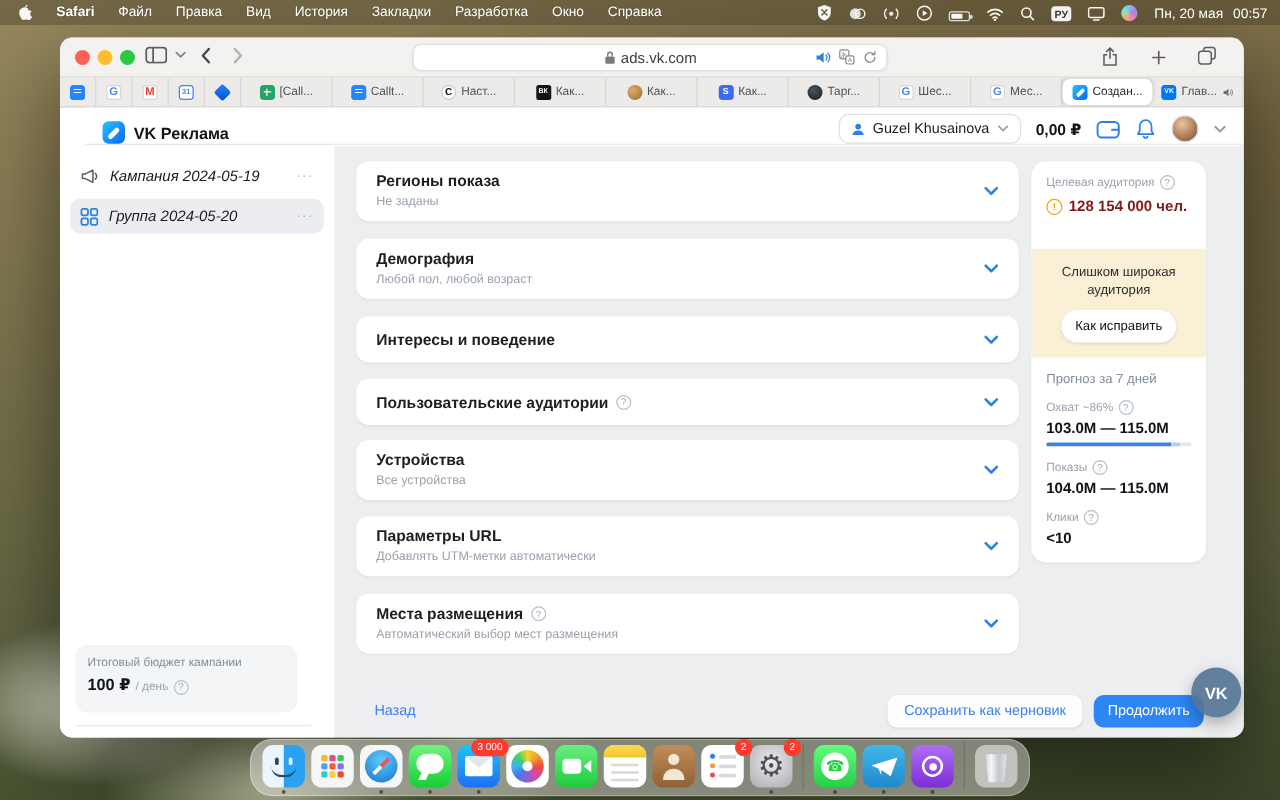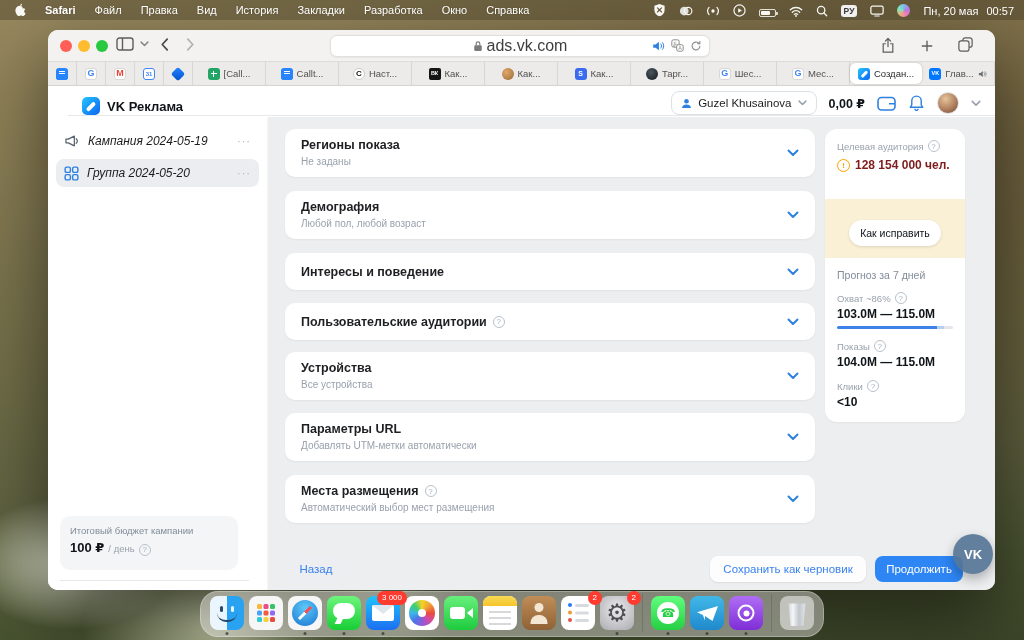--- a/index.html
+++ b/index.html
@@ -36,21 +36,21 @@
   
   .window{position:absolute;left:48px;top:30px;width:947px;height:560px;border-radius:10px;background:#fff;
     box-shadow:0 28px 70px rgba(0,0,0,.5);overflow:hidden;z-index:10;}
 
   .toolbar{height:32px;background:#f4f2f0;border-bottom:1px solid #dddbd8;position:relative;}
   .tl{position:absolute;top:10px;width:12px;height:12px;border-radius:50%;}
   .tl.red{left:12px;background:#ff5f57;} .tl.yellow{left:30px;background:#febc2e;} .tl.green{left:48px;background:#28c840;}
   .tb-ic{position:absolute;top:7px;color:#5f5e5c;display:flex;align-items:center;}
   .urlbar{position:absolute;left:282px;top:5px;width:380px;height:22px;background:#fff;border:1px solid #e2e0dd;
     border-radius:7px;box-shadow:0 .5px 2px rgba(0,0,0,.06);display:flex;align-items:center;justify-content:center;
-    font-size:16px;color:#3e3e3e;gap:4px;}
+    font-size:12px;color:#3e3e3e;gap:4px;}
   .url-right{position:absolute;right:7px;top:3px;display:flex;gap:6px;align-items:center;}
 
   
   .tabstrip{height:24px;background:#edebe9;display:flex;border-bottom:1px solid #d6d4d1;}
   .tab{display:flex;align-items:center;justify-content:center;gap:4px;font-size:9.5px;color:#515151;
     border-right:1px solid #d9d7d4;min-width:0;}
   .tab.pinned{width:29px;flex:none;}
   .tab.labeled{flex:1;padding:0 5px;text-align:center;}
   .tab.active{background:#fff;border-radius:6px;margin:1px 0;box-shadow:0 0 3px rgba(0,0,0,.18);border-right:none;color:#2b2b2b;}
   .tab-label{overflow:hidden;white-space:nowrap;text-overflow:clip;}
@@ -703,20 +703,24 @@
           <div class="p-label">
             <span>Целевая аудитория</span>
             <span class="qmark"></span>
           </div>
           <div class="p-audience">
             <span class="alert-ic"></span>
             <span class="p-audval">128 154 000 чел.</span>
           </div>
         </div>
         <div class="warnbox">
+          <div class="warn-text">
+            <div>Слишком широкая</div>
+            <div>аудитория</div>
+          </div>
           <div class="fix-btn">Как исправить</div>
         </div>
         <div class="forecast">
           <div class="f-title">Прогноз за 7 дней</div>
           <div class="f-label">
             <span>Охват ~86%</span>
             <span class="qmark"></span>
           </div>
           <div class="f-val">103.0M — 115.0M</div>
           <div class="f-bar"></div>

